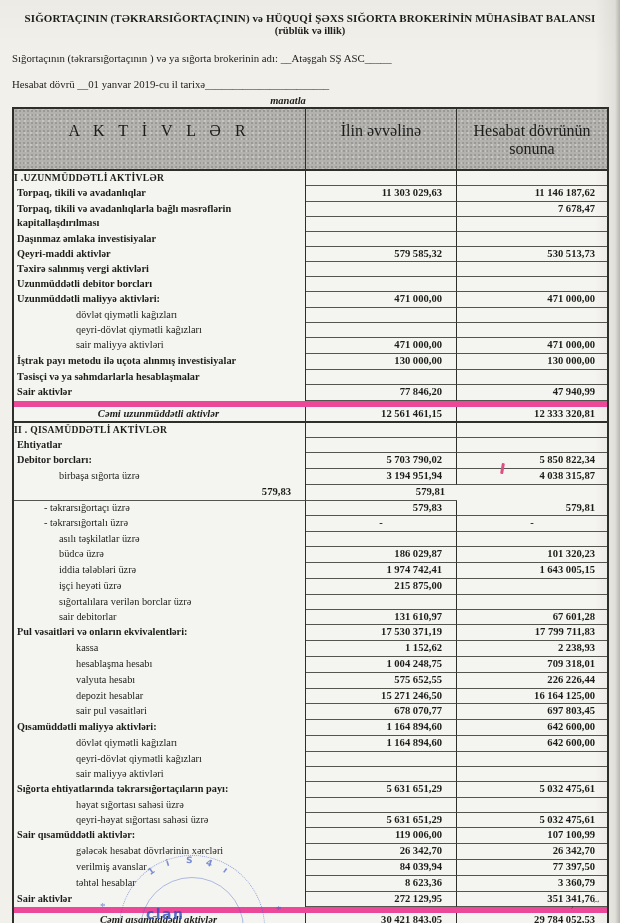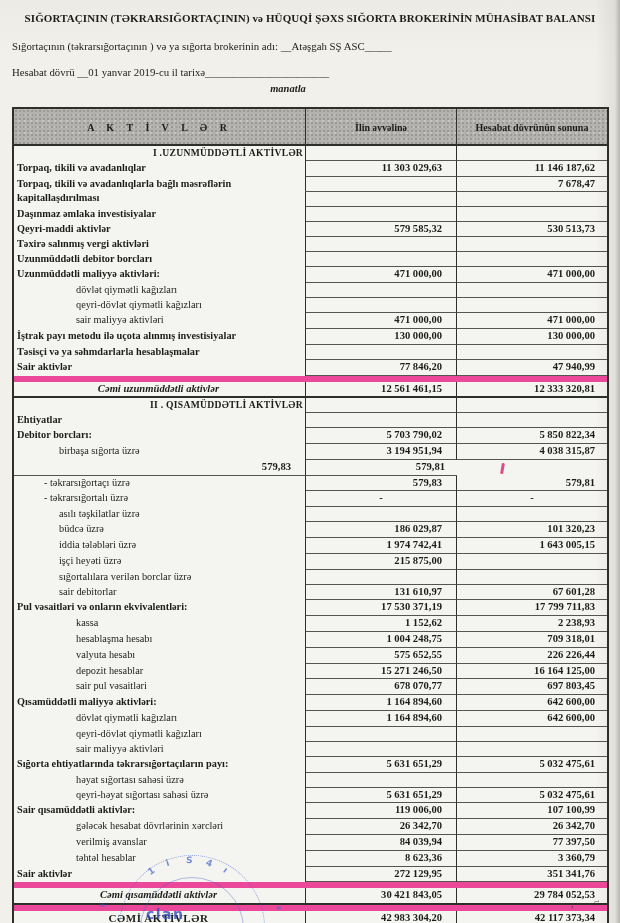--- a/index.html
+++ b/index.html
@@ -33,21 +33,21 @@
     display:grid; grid-template-columns:292px 151px 150px;
     border-bottom:2px solid #2e2e2a;
   }
   .th {
     background-color:#b3b2ae;
     background-image:
       radial-gradient(rgba(40,40,36,.18) 1px, transparent 1.2px),
       radial-gradient(rgba(255,255,255,.25) 1px, transparent 1.2px);
     background-size:4px 4px, 6px 6px;
     background-position:0 0, 2px 3px;
-    font-weight:bold; text-align:center; font-size:10px;
+    font-weight:normal; text-align:center; font-size:16px;
     padding:13px 4px 11px 4px;
     border-right:1.4px solid #2e2e2a;
   }
   .th:last-child { border-right:none; }
   .th.assets { letter-spacing:5px; }
 
   .r { display:grid; grid-template-columns:292px 151px 150px; min-height:15px; }
   .c { font-size:10.3px; line-height:14.8px; }
   .lc { border-right:1.4px solid #2e2e2a; padding-left:3px; padding-right:2px; }
   .v {
@@ -58,21 +58,21 @@
     position:relative;
   }
   .v.v2 { border-right:none; padding-right:12px; }
   .v.dash { text-align:center; padding-right:0; }
   .b { font-weight:bold; }
   .i1 { padding-left:62px; }
   .i2 { padding-left:45px; }
   .i3 { padding-left:30px; }
 
   .t-sec { min-height:14px; }
-  .t-sec .lc { text-align:right; font-weight:bold; font-size:9.6px; letter-spacing:.3px; padding-left:0; }
+  .t-sec .lc { text-align:left; font-weight:bold; font-size:9.6px; letter-spacing:.3px; padding-left:0; }
 
   .t-tot, .t-grand { border-top:6px solid #ec4899; border-bottom:2px solid #2e2e2a; min-height:17px; }
   .t-tot .v, .t-grand .v { border-bottom:none; }
   .t-tot .lc { text-align:center; font-weight:bold; font-style:italic; font-size:10.6px; padding-left:0; }
   .t-grand .lc { text-align:center; font-weight:bold; font-size:11px; letter-spacing:.6px; padding-left:0; }
   .t-grand { border-bottom:none; }
   .r:last-child .v { border-bottom:none; }
 
   .dbl { min-height:30px; }
   .dbl .v::after {
@@ -111,20 +111,21 @@
   .edge-right {
     position:absolute; right:0; top:0; width:5px; height:923px;
     background:linear-gradient(to right, transparent, rgba(110,110,100,.35));
   }
 </style>
 </head>
 <body>
 
 <div class="doc-header">
   <div class="title">SIĞORTAÇININ (TƏKRARSIĞORTAÇININ) və HÜQUQİ ŞƏXS SIĞORTA BROKERİNİN MÜHASİBAT BALANSI</div>
+  <div class="subtitle">(rüblük və illik)</div>
   <div class="name-line">Sığortaçının (təkrarsığortaçının ) və ya sığorta brokerinin adı: __Atəşgah SŞ ASC_____</div>
   <div class="period-line">Hesabat dövrü __01 yanvar 2019-cu il tarixə_______________________</div>
   <div class="currency">manatla</div>
 </div>
 
 <div class="table">
   <div class="thead">
     <div class="th assets">A K T İ V L Ə R</div>
     <div class="th">İlin əvvəlinə</div>
     <div class="th">Hesabat dövrünün sonuna</div>

